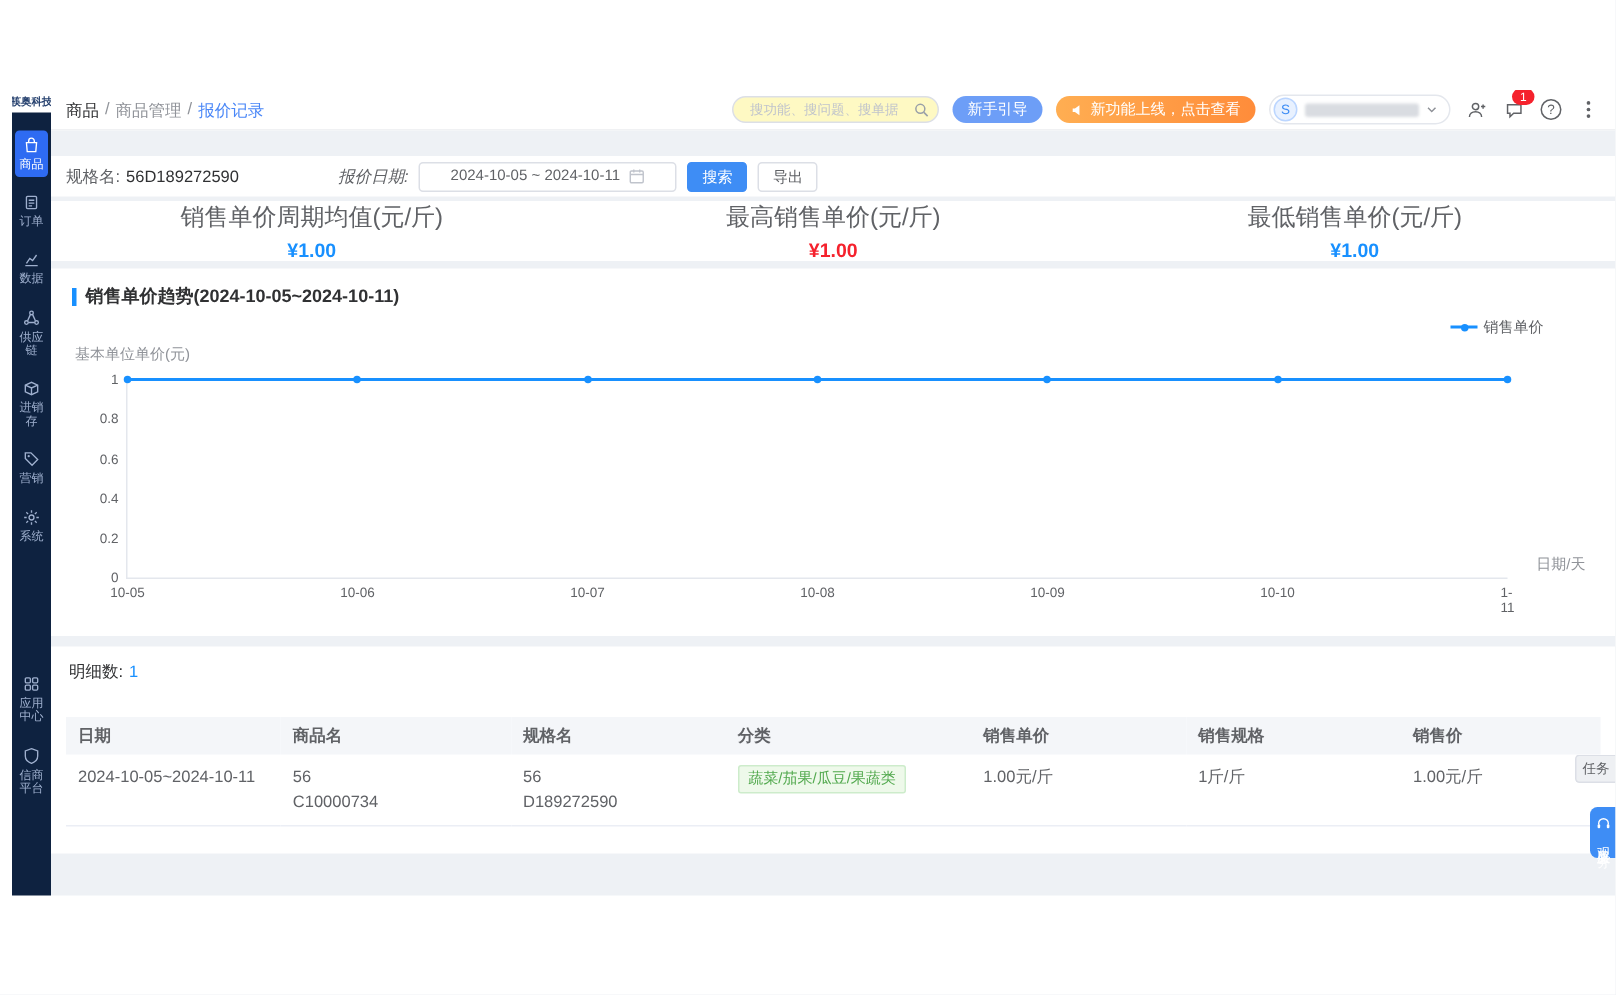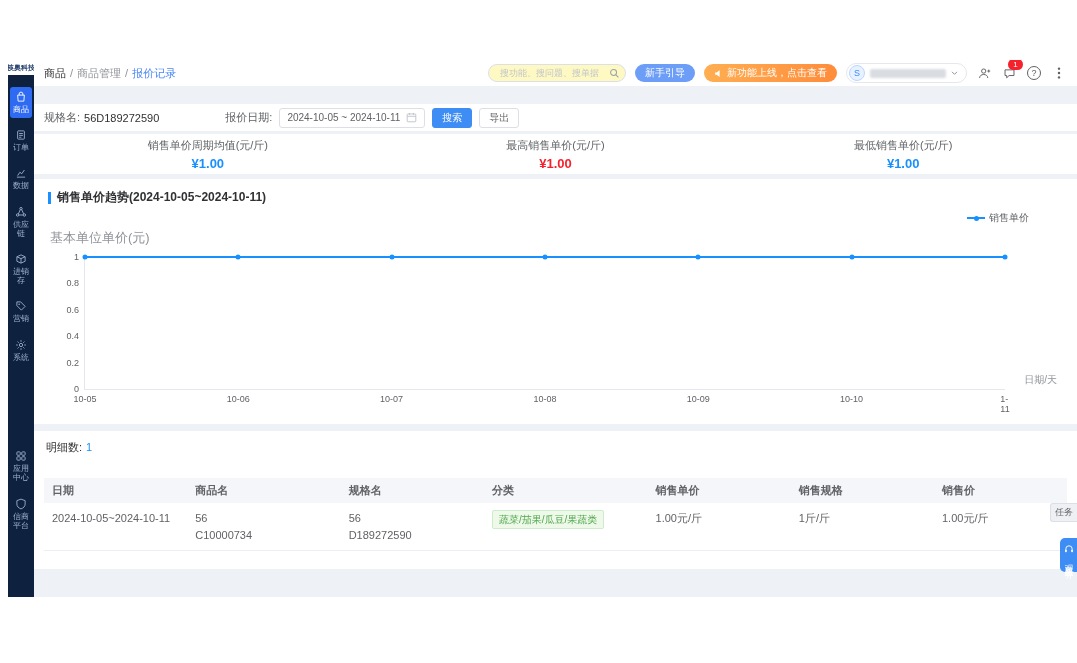--- a/index.html
+++ b/index.html
@@ -52,43 +52,43 @@
   .badge{position:absolute;top:-6px;right:-6px;background:#f5222d;color:#fff;font-size:8px;min-width:11px;height:11px;
          border-radius:6px;display:flex;align-items:center;justify-content:center;padding:0 2px;line-height:1;}
   .help-circle{width:12px;height:12px;border:1.2px solid #606266;border-radius:50%;font-size:9px;color:#606266;
                display:flex;align-items:center;justify-content:center;line-height:1;}
 
   
   .filter-bar{background:#fff;height:27px;margin-top:17px;display:flex;align-items:center;padding:0 10px;font-size:11px;flex:none;}
   .spec-label{color:#606266;margin-right:4px;}
   .spec-value{color:#303133;}
   .date-group{margin-left:66px;display:flex;align-items:center;gap:7px;}
-  .date-label{color:#606266;}
+  .date-label{color:#606266;font-style:italic;}
   .date-input{display:flex;align-items:center;gap:6px;border:1px solid #dcdfe6;border-radius:3px;height:20px;
-              padding:0 7px;font-size:10px;color:#606266;min-width:126px;justify-content:space-between;background:#fff;cursor:pointer;box-sizing:border-box;}
+              padding:0 20px;font-size:10px;color:#606266;min-width:126px;justify-content:space-between;background:#fff;cursor:pointer;box-sizing:border-box;}
   .btn{height:20px;border-radius:3px;font-size:10px;padding:0 9px;cursor:pointer;display:flex;align-items:center;font-family:inherit;}
   .btn-primary{background:#3e8df5;color:#fff;border:1px solid #3e8df5;}
   .btn-plain{background:#fff;color:#606266;border:1px solid #dcdfe6;}
 
   
   .stats-row{background:#fff;margin-top:3px;height:40px;display:flex;align-items:center;flex:none;}
   .stat{flex:1;text-align:center;}
-  .stat-label{font-size:11px;color:#606266;}
+  .stat-label{font-size:16px;color:#606266;}
   .stat-value{font-size:13px;font-weight:bold;margin-top:3px;}
 
   
   .chart-card{background:#fff;margin-top:5px;padding:10px 14px 4px;height:245px;box-sizing:border-box;flex:none;}
   .card-title-row{display:flex;align-items:center;gap:6px;}
   .accent{width:3px;height:12px;background:#1890ff;flex:none;}
   .card-title{font-size:12px;font-weight:bold;color:#303133;}
   .legend-row{display:flex;justify-content:flex-end;padding-right:34px;margin-top:5px;}
   .legend-item{display:flex;align-items:center;gap:4px;font-size:10px;color:#606266;cursor:pointer;}
   .legend-mark{width:18px;height:2px;background:#1890ff;position:relative;}
   .legend-mark::after{content:"";position:absolute;left:7px;top:-1.5px;width:5px;height:5px;border-radius:50%;background:#1890ff;}
-  .y-unit{font-size:13px;color:#909399;margin:4px 0 10px 2px;}
+  .y-unit{font-size:10px;color:#909399;margin:4px 0 10px 2px;}
   .plot-area{position:relative;margin:6px 58px 22px 36px;height:132px;
              border-left:1px solid #e4e7ed;border-bottom:1px solid #e4e7ed;}
   #chart-svg{position:absolute;left:0;top:0;width:100%;height:100%;overflow:visible;}
   #chart-line{fill:none;stroke:#1890ff;stroke-width:2;vector-effect:non-scaling-stroke;}
   .ytick{position:absolute;left:-34px;width:28px;text-align:right;font-size:9px;color:#606266;transform:translateY(-50%);}
   .xtick{position:absolute;top:100%;margin-top:5px;transform:translateX(-50%);font-size:9px;color:#606266;}
   .x-unit{position:absolute;right:-52px;bottom:2px;font-size:10px;color:#909399;}
   .dot{position:absolute;width:5px;height:5px;border-radius:50%;background:#1890ff;transform:translate(-50%,-50%);}
 
   

